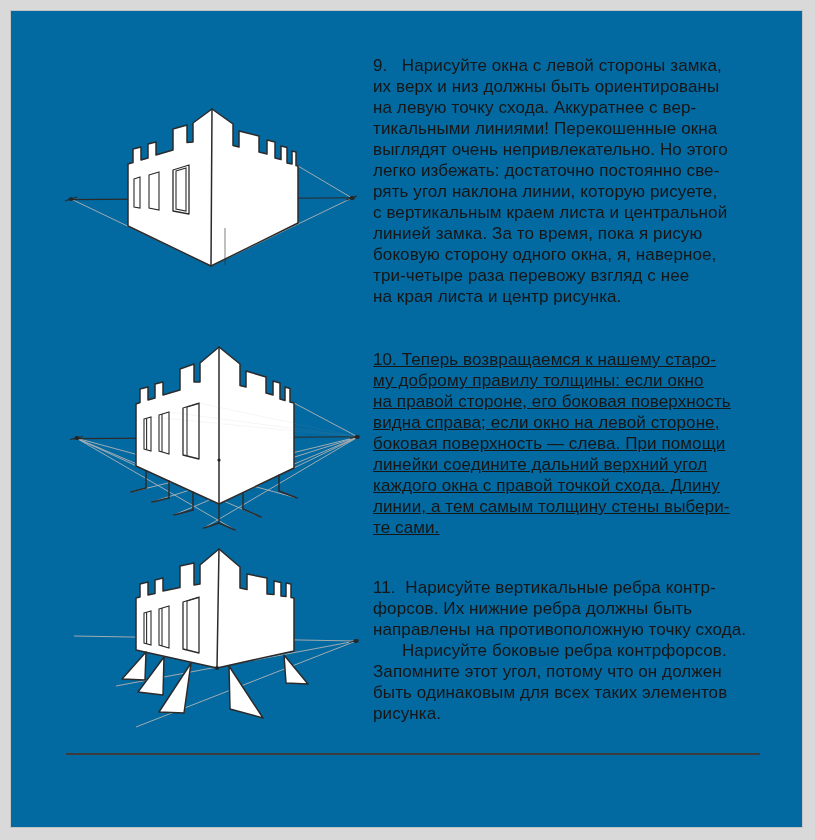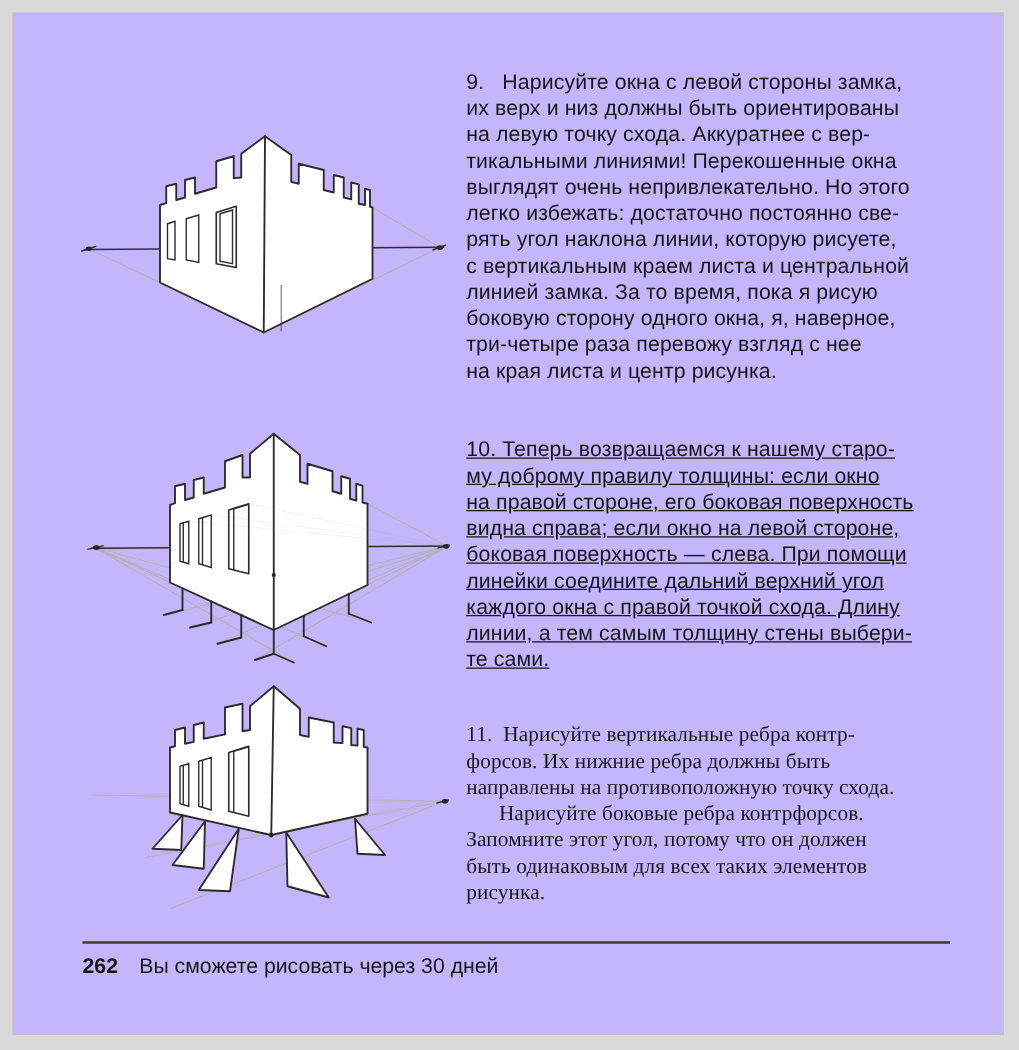--- a/index.html
+++ b/index.html
@@ -1,25 +1,25 @@
 <!DOCTYPE html>
 <html><head>
 <meta charset="utf-8">
 <style>
   html,body{margin:0;padding:0;width:815px;height:840px;background:#d9d9d9;
     font-family:"Liberation Sans",sans-serif;}
   .page{position:absolute;left:10px;top:10px;width:793px;height:818px;
-    background:#c4b5fd;border:1px solid #c4c4c4;box-sizing:border-box;overflow:hidden;}
+    background:#0369a1;border:1px solid #c4c4c4;box-sizing:border-box;overflow:hidden;}
   .fig{position:absolute;}
   .para{position:absolute;left:362px;width:440px;margin:0;
     font-size:17px;line-height:21px;color:#161616;white-space:pre-wrap;
     letter-spacing:0.1px;}
   #para-9{top:44px;}
   #para-10{top:338px;text-decoration:underline;}
-  #para-11{top:566px;font-family:Liberation Serif, serif;}
+  #para-11{top:566px;}
   .footer-rule{position:absolute;left:55px;top:742px;width:694px;height:2px;
     background:#3c3c3c;}
   .footer{position:absolute;left:55px;top:752px;font-size:17px;color:#161616;}
   .footer .pagenum{font-weight:bold;}
   .footer .booktitle{margin-left:17px;}
   svg .ink{stroke:#2b2b2b;stroke-width:1.5;fill:none;stroke-linejoin:round;stroke-linecap:round;}
   svg .wall{stroke:#2b2b2b;stroke-width:1.5;fill:#ffffff;stroke-linejoin:round;}
   svg .faint{stroke:#b3b3b3;stroke-width:0.9;fill:none;}
   svg .guide{stroke:#9a9a9a;stroke-width:0.8;fill:none;opacity:0.45;}
   svg .dot{fill:#222222;stroke:none;}
@@ -185,17 +185,14 @@
 те сами.</p>
   <p class="para" id="para-11">11.  Нарисуйте вертикальные ребра контр-
 форсов. Их нижние ребра должны быть
 направлены на противоположную точку схода.
       Нарисуйте боковые ребра контрфорсов.
 Запомните этот угол, потому что он должен
 быть одинаковым для всех таких элементов
 рисунка.</p>
 
   <div class="footer-rule"></div>
-  <div class="footer">
-    <span class="pagenum">262</span><span class="booktitle">Вы сможете рисовать через 30 дней</span>
-  </div>
 
 </div>
 
 </body></html>

